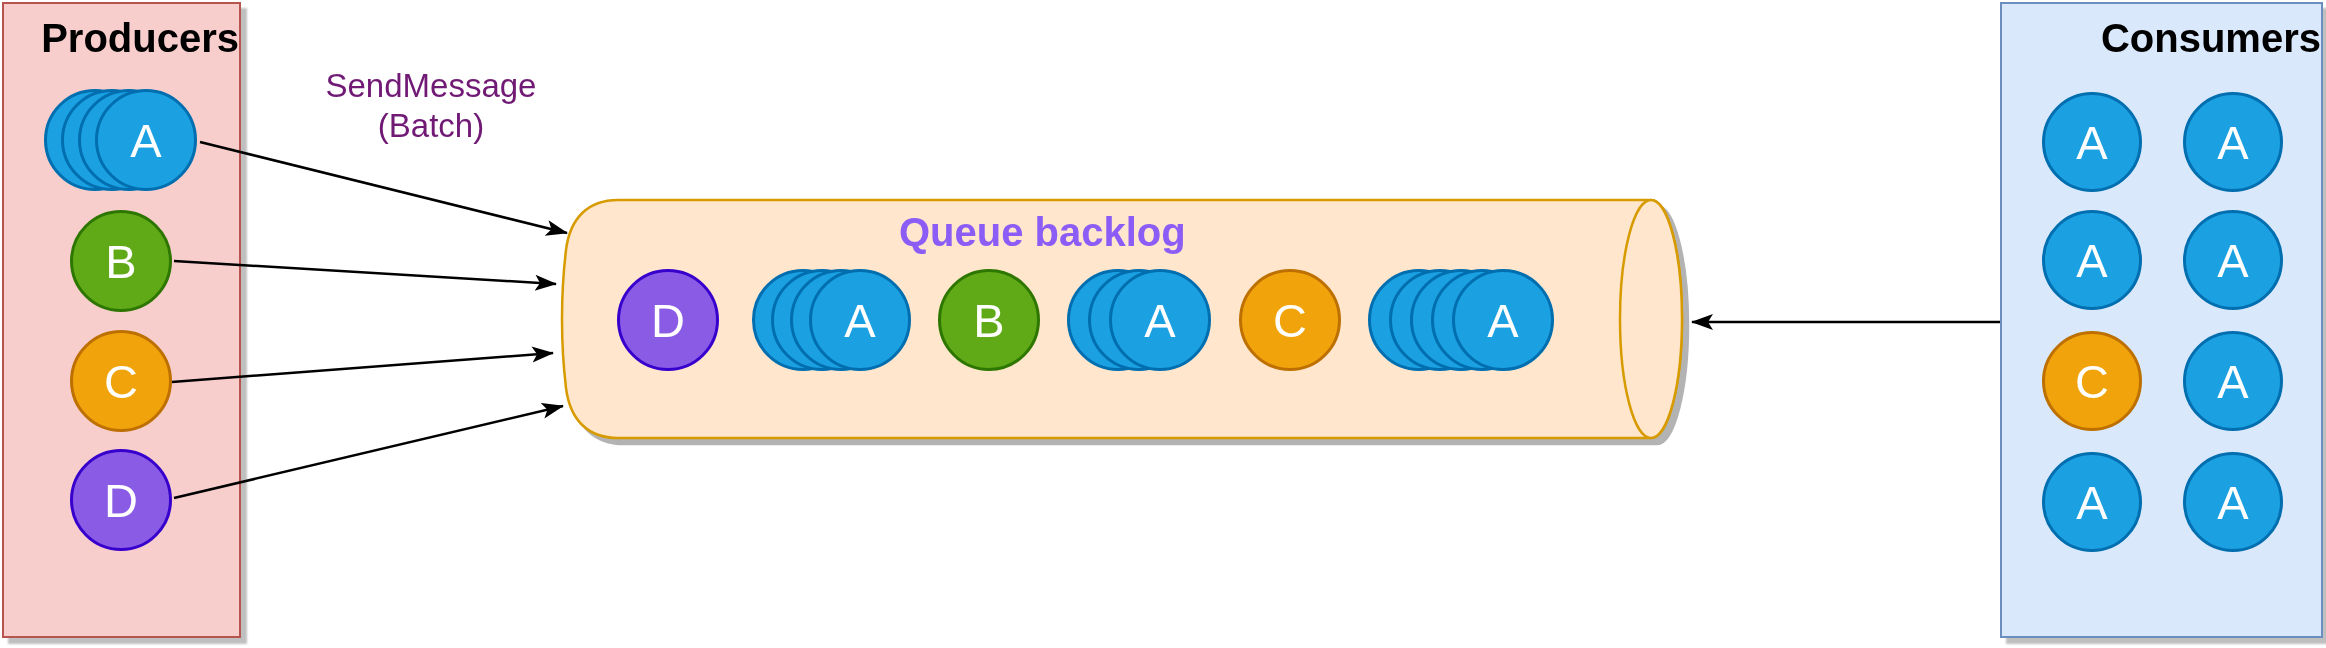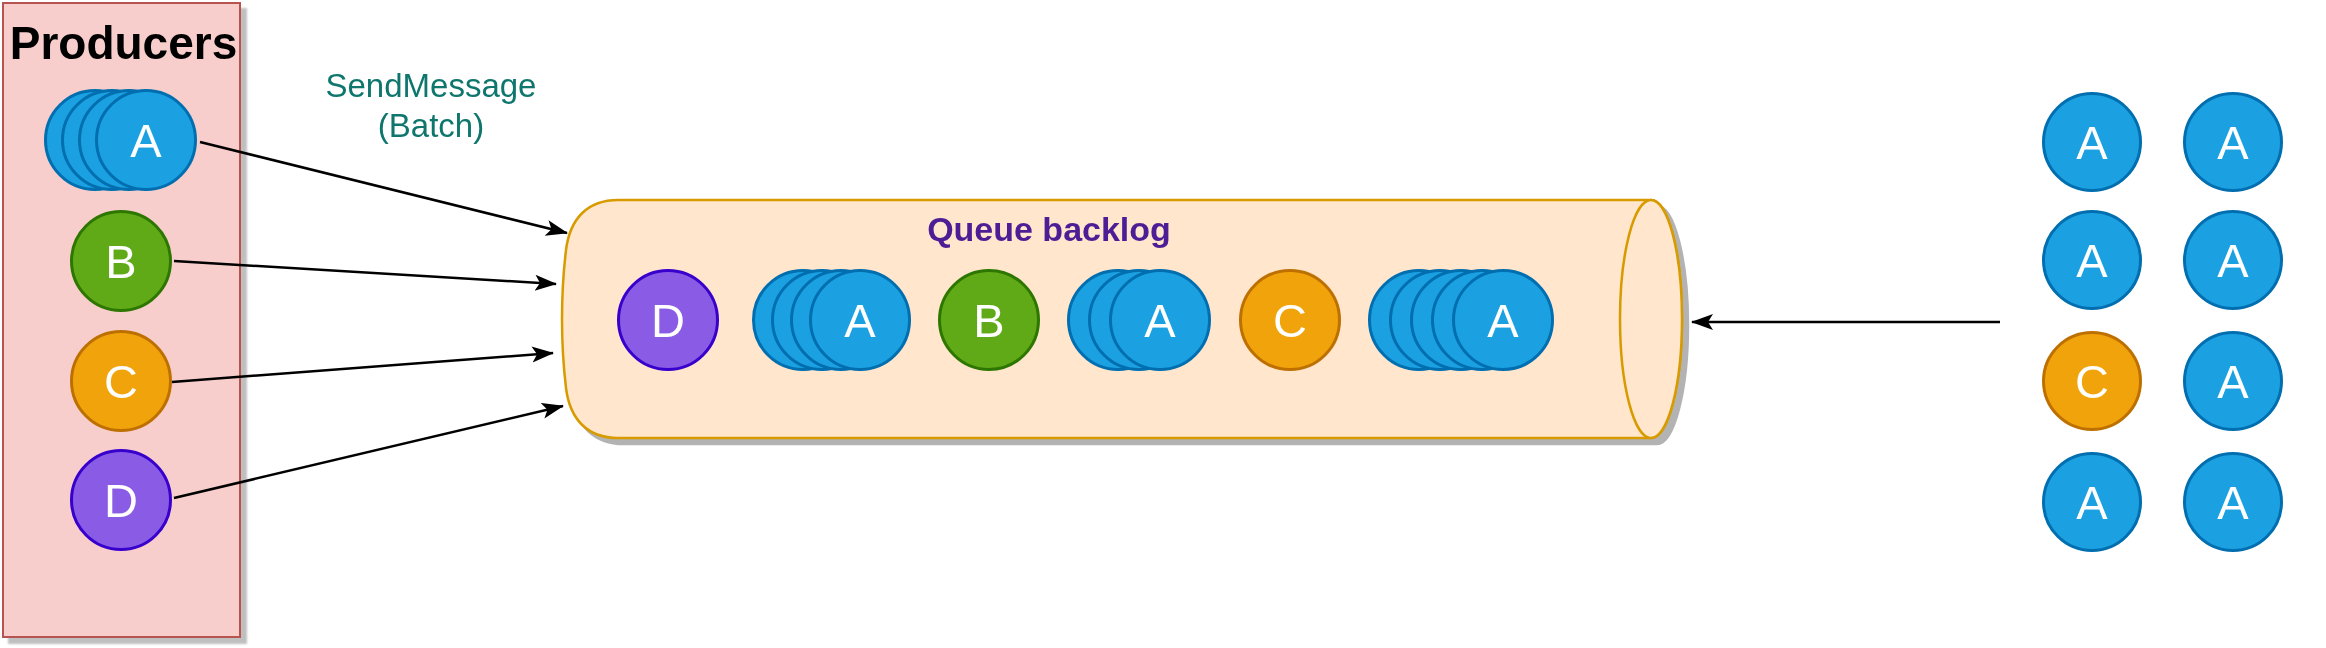--- a/index.html
+++ b/index.html
@@ -12,22 +12,22 @@
   }
   .group-box{
     position:absolute;
     box-sizing:border-box;
     border:2px solid #000;
     box-shadow:6px 6px 2px rgba(0,0,0,0.25);
   }
   .group-title{
     position:absolute;
     left:4px;right:0;top:12px;
-    text-align:center;
-    font-size:46px;
+    text-align:right;
+    font-size:40px;
     font-weight:bold;
     color:#000000;
   }
   .svg-layer{
     position:absolute;left:0;top:0;
     pointer-events:none;
   }
   .circle{
     position:absolute;
     box-sizing:border-box;
@@ -39,41 +39,44 @@
   }
   .circle span{
     color:#ffffff;
     font-size:47px;
     line-height:1;
   }
   .flow-label{
     position:absolute;
     text-align:center;
     font-size:33px;
-    color:#0f766e;
+    color:#701a75;
     line-height:40px;
     white-space:pre-line;
   }
   .queue-title{
     position:absolute;
-    text-align:center;
-    font-size:34px;
+    text-align:left;
+    font-size:40px;
     font-weight:bold;
-    color:#4c1d95;
+    color:#8b5cf6;
   }
 </style>
 </head>
 <body>
 
 <div class="canvas">
 
   <div class="group-box" id="producers-box" style="left: 2px; top: 2px; width: 239px; height: 636px; background: rgb(248, 206, 204); border-color: rgb(184, 84, 80);">
     <div class="group-title">Producers</div>
   </div>
 
+  <div class="group-box" id="consumers-box" style="left: 2000px; top: 2px; width: 323px; height: 636px; background: rgb(218, 232, 252); border-color: rgb(108, 142, 191);">
+    <div class="group-title">Consumers</div>
+  </div>
 
   <svg class="svg-layer" width="2326" height="648" viewBox="0 0 2326 648">
     <defs>
       <marker id="arrowhead" markerWidth="24" markerHeight="18" refX="21" refY="9" orient="auto" markerUnits="userSpaceOnUse">
         <path d="M0,1 L22,9 L0,17 L5,9 Z" fill="#000000"></path>
       </marker>
     </defs>
 
     <g transform="translate(6,6)">
       <path id="cyl-shadow-body" d="M 1651 200 L 618 200 C 588 200 570 218 566 250 C 563 275 562 297 562 319

